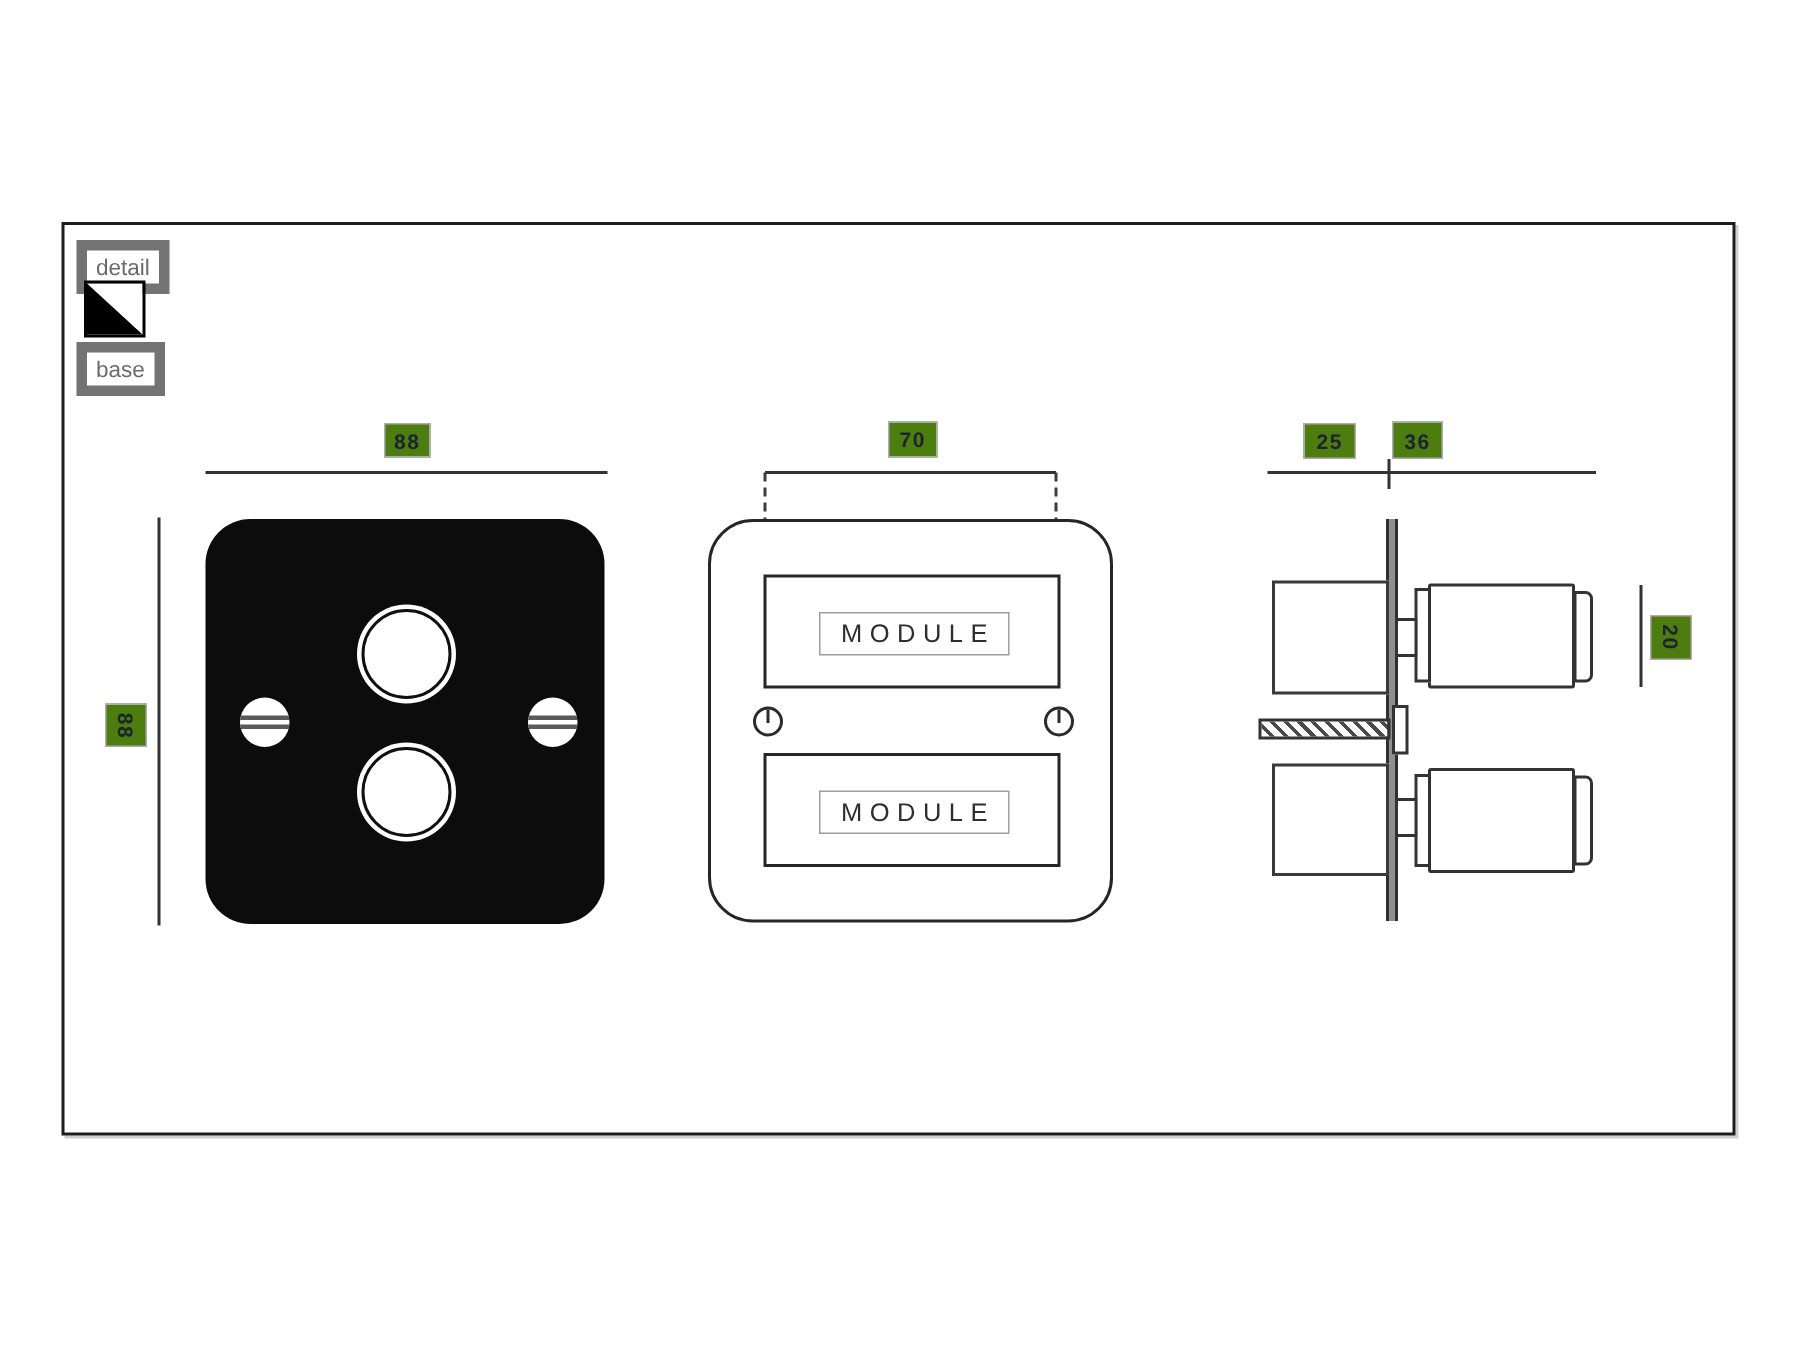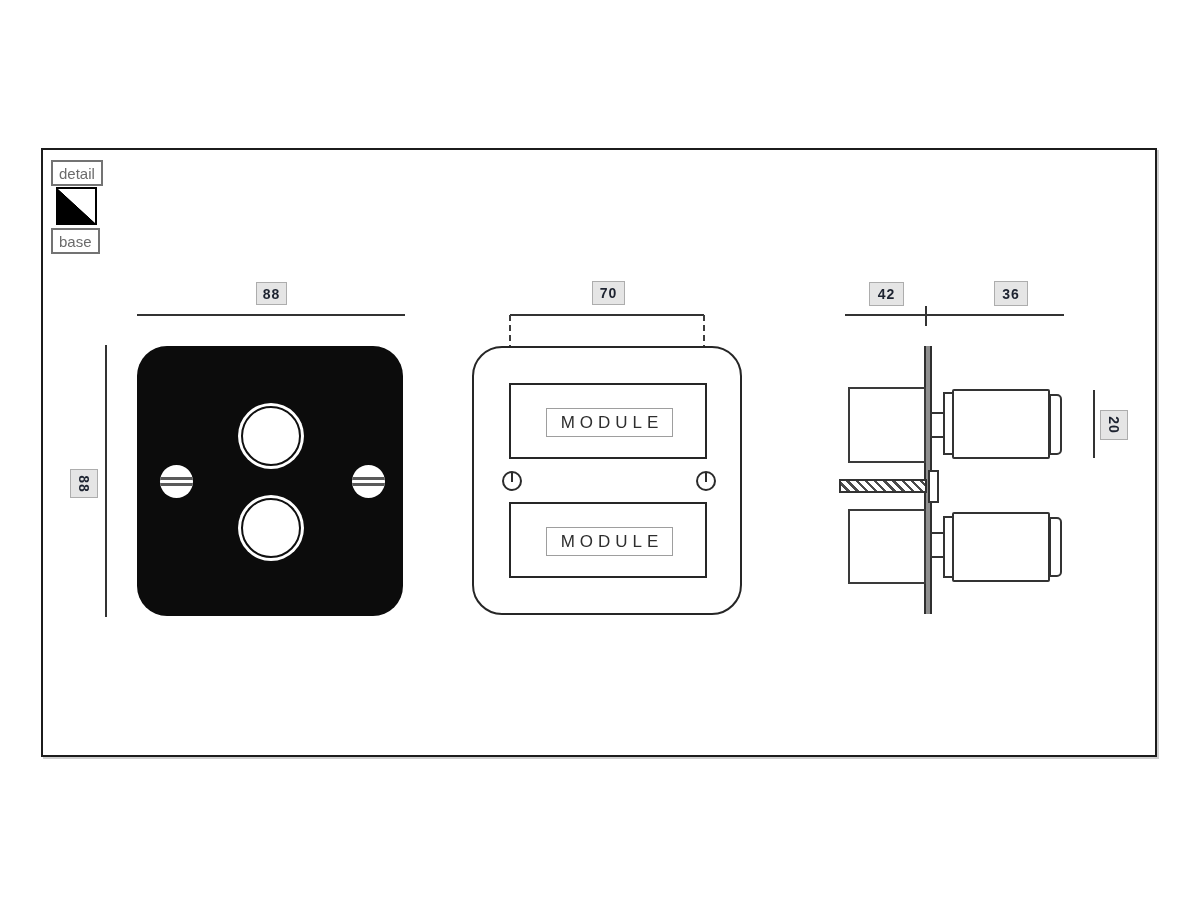--- a/index.html
+++ b/index.html
@@ -1,22 +1,22 @@
 <!DOCTYPE html>
 <html><head>
 <meta charset="utf-8">
 <style>
   html,body{margin:0;padding:0;background:#ffffff;}
   #canvas{position:relative;width:1200px;height:900px;background:#ffffff;overflow:hidden;
           font-family:"Liberation Sans",sans-serif;}
   .abs{position:absolute;}
   .frame{border:2px solid #1c1c1c;background:#fff;box-shadow:2px 2px 0 #cfcfcf;}
-  .tagbox{background:#fff;border:2px solid #737373;color:#6b6b6b;font-size:15px;
+  .tagbox{background:#fff;border:7px solid #737373;color:#6b6b6b;font-size:15px;
           padding:0 6px;height:22px;display:flex;align-items:center;justify-content:center;}
-  .dimbox{background:#e5e5e5;border:1px solid #adadad;color:#1d2330;font-size:14px;font-weight:bold;
+  .dimbox{background:#4d7c0f;border:1px solid #adadad;color:#1d2330;font-size:14px;font-weight:bold;
           letter-spacing:1px;display:flex;align-items:center;justify-content:center;}
   .dimbox .rot{transform:rotate(90deg);letter-spacing:1px;white-space:nowrap;}
   .hline{border-top:2px solid #333;height:0;}
   .vline{border-left:2px solid #333;width:0;}
   .vdash{border-left:2px dashed #3d3d3d;width:0;}
   .outline{border:2px solid #262626;background:#fff;}
   .swatch{border:2px solid #000;background:linear-gradient(to top right,#000 49.4%,#fff 50.6%);}
   .plate{background:#0c0c0c;border-radius:30px;}
   .knob{background:#fff;border-radius:50%;}
   .knob .ring{position:absolute;left:3px;top:3px;right:3px;bottom:3px;border:2px solid #101010;
@@ -100,23 +100,23 @@
   <div class="abs holecirc" style="left:696px;top:471px;width:16px;height:16px;">
     <div class="tick"></div>
   </div>
 
   <div class="abs modrect" style="left:509px;top:502px;width:194px;height:72px;"></div>
   <div class="abs modlabel" style="left:546px;top:527px;width:120px;height:27px;">
     <span>MODULE</span>
   </div>
 
   <div class="abs dimbox" style="left:869px;top:282px;width:33px;height:22px;">
-    <span>42</span>
+    <span>25</span>
   </div>
-  <div class="abs dimbox" style="left:994px;top:281px;width:32px;height:23px;">
+  <div class="abs dimbox" style="left:928px;top:281px;width:32px;height:23px;">
     <span>36</span>
   </div>
   <div class="abs hline" style="left:845px;top:314px;width:219px;"></div>
   <div class="abs vline" style="left:925px;top:306px;height:20px;"></div>
 
   <div class="abs wallbar" style="left:924px;top:346px;width:4px;height:268px;"></div>
 
   <div class="abs sidebox" style="left:848px;top:387px;width:74px;height:72px;"></div>
   <div class="abs sidebox" style="left:848px;top:509px;width:74px;height:71px;"></div>
 

